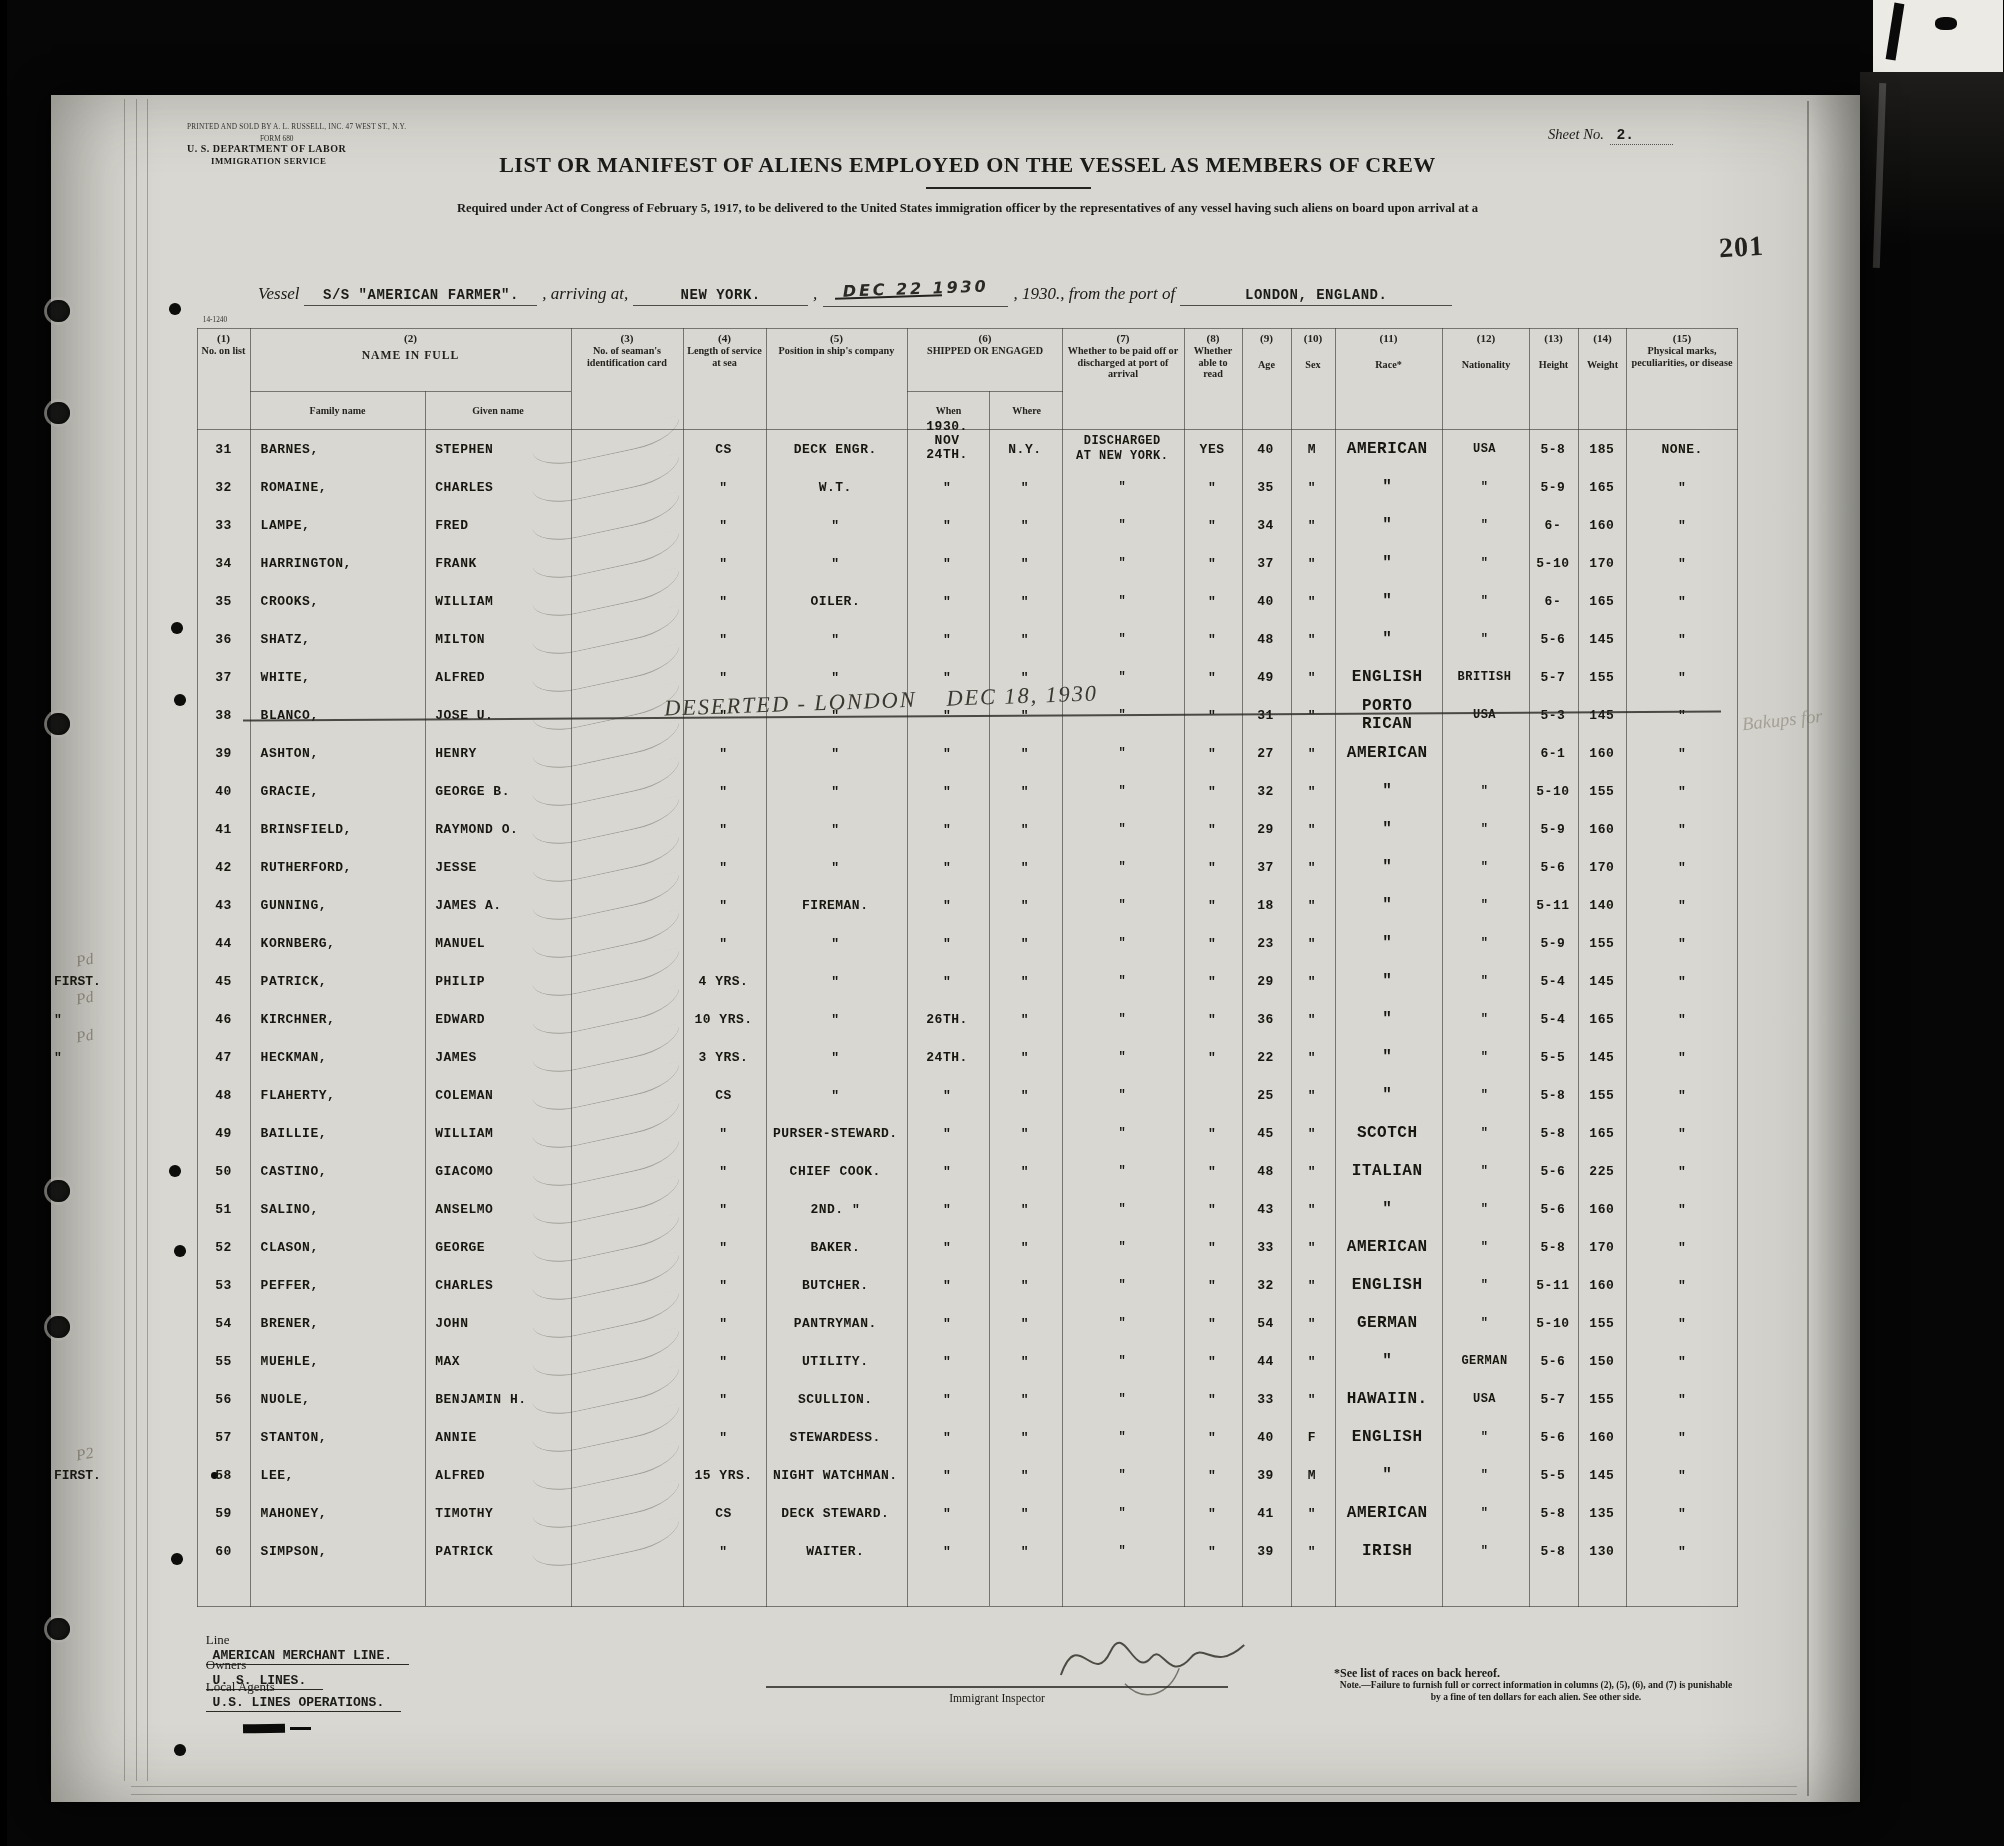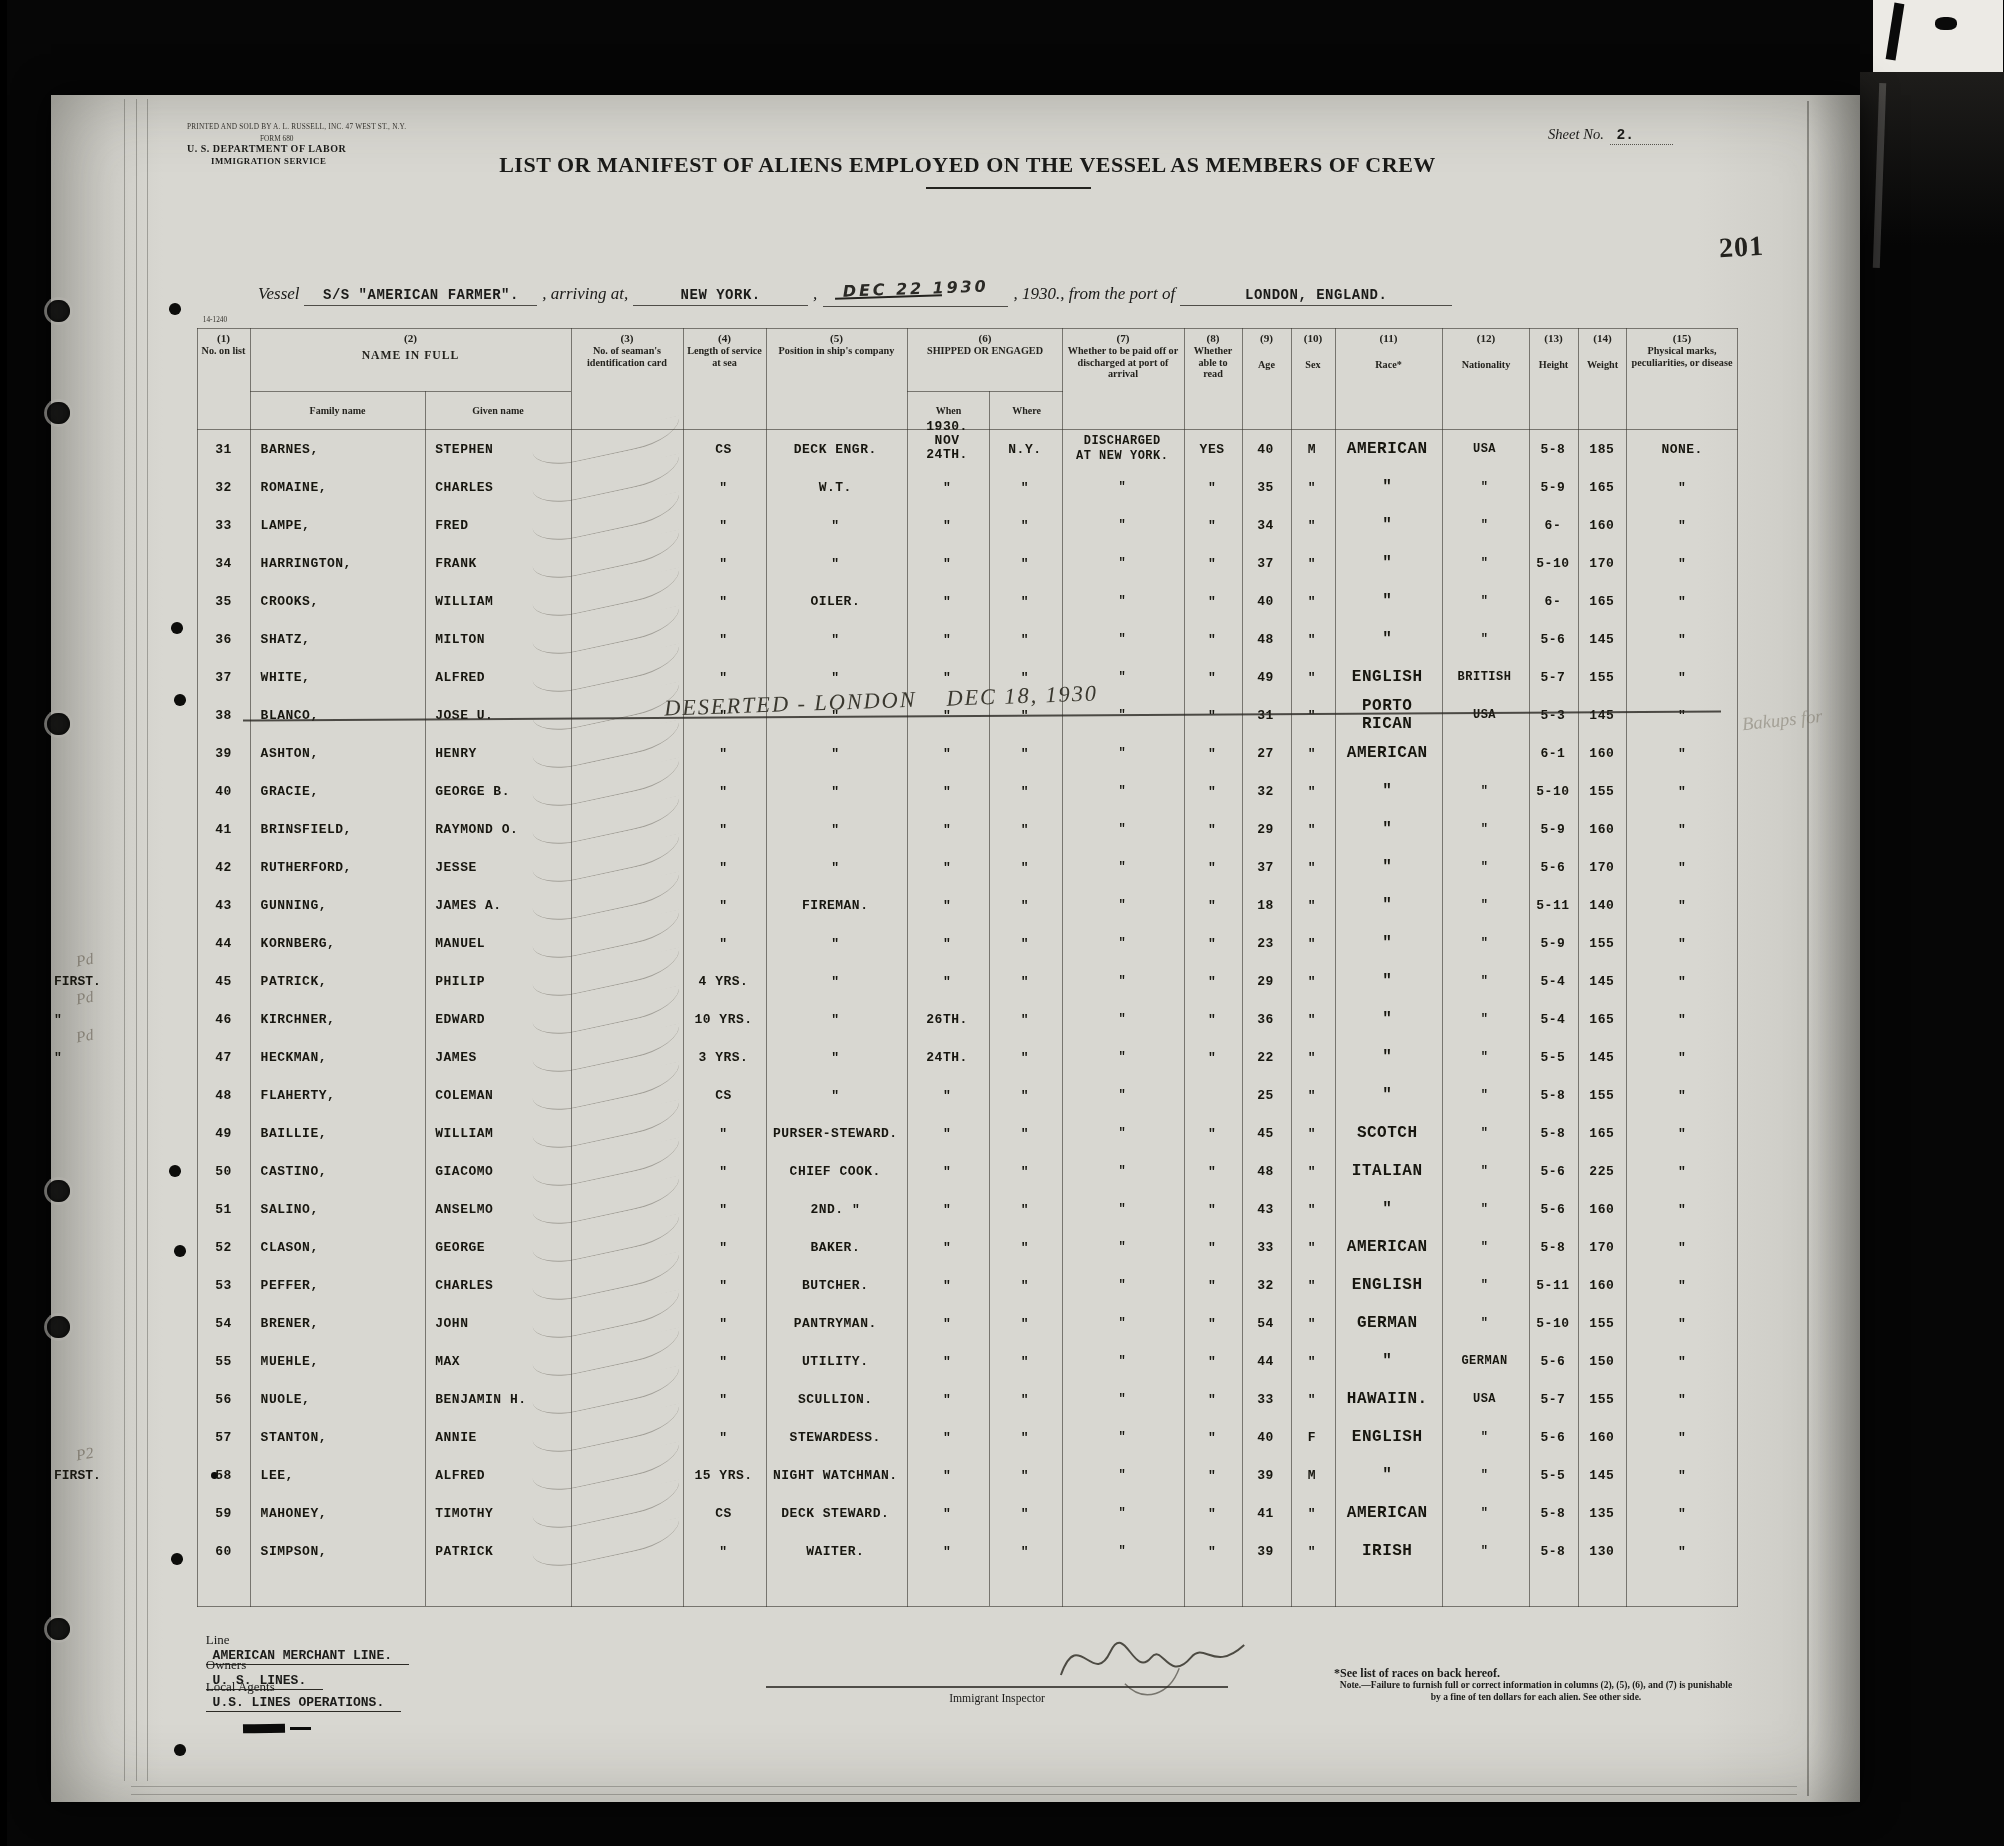--- a/index.html
+++ b/index.html
@@ -152,20 +152,21 @@
     <div class="form-line">FORM 680</div>
     <div class="dept-line">U. S. DEPARTMENT OF LABOR</div>
     <div class="service-line">IMMIGRATION SERVICE</div>
     <div class="sheet">
       <span>Sheet No.</span>
       <span class="sheet-val">2.</span>
     </div>
     <div class="doc-title">LIST OR MANIFEST OF ALIENS EMPLOYED ON THE VESSEL AS MEMBERS OF CREW</div>
     <div class="title-rule"></div>
     <div class="doc-subtitle">
+      <div>Required under Act of Congress of February 5, 1917, to be delivered to the United States immigration officer by the representatives of any vessel having such aliens on board upon arrival at a</div>
     </div>
     <div class="page-stamp">201</div>
 
     <div class="vessel-row">
       <span>Vessel</span>
       <span class="typed" style="min-width:233px">S/S "AMERICAN FARMER".</span>
       <span>, arriving at,</span>
       <span class="typed" style="min-width:175px">NEW YORK.</span>
       <span>,</span>
       <span class="stamp-wrap">

